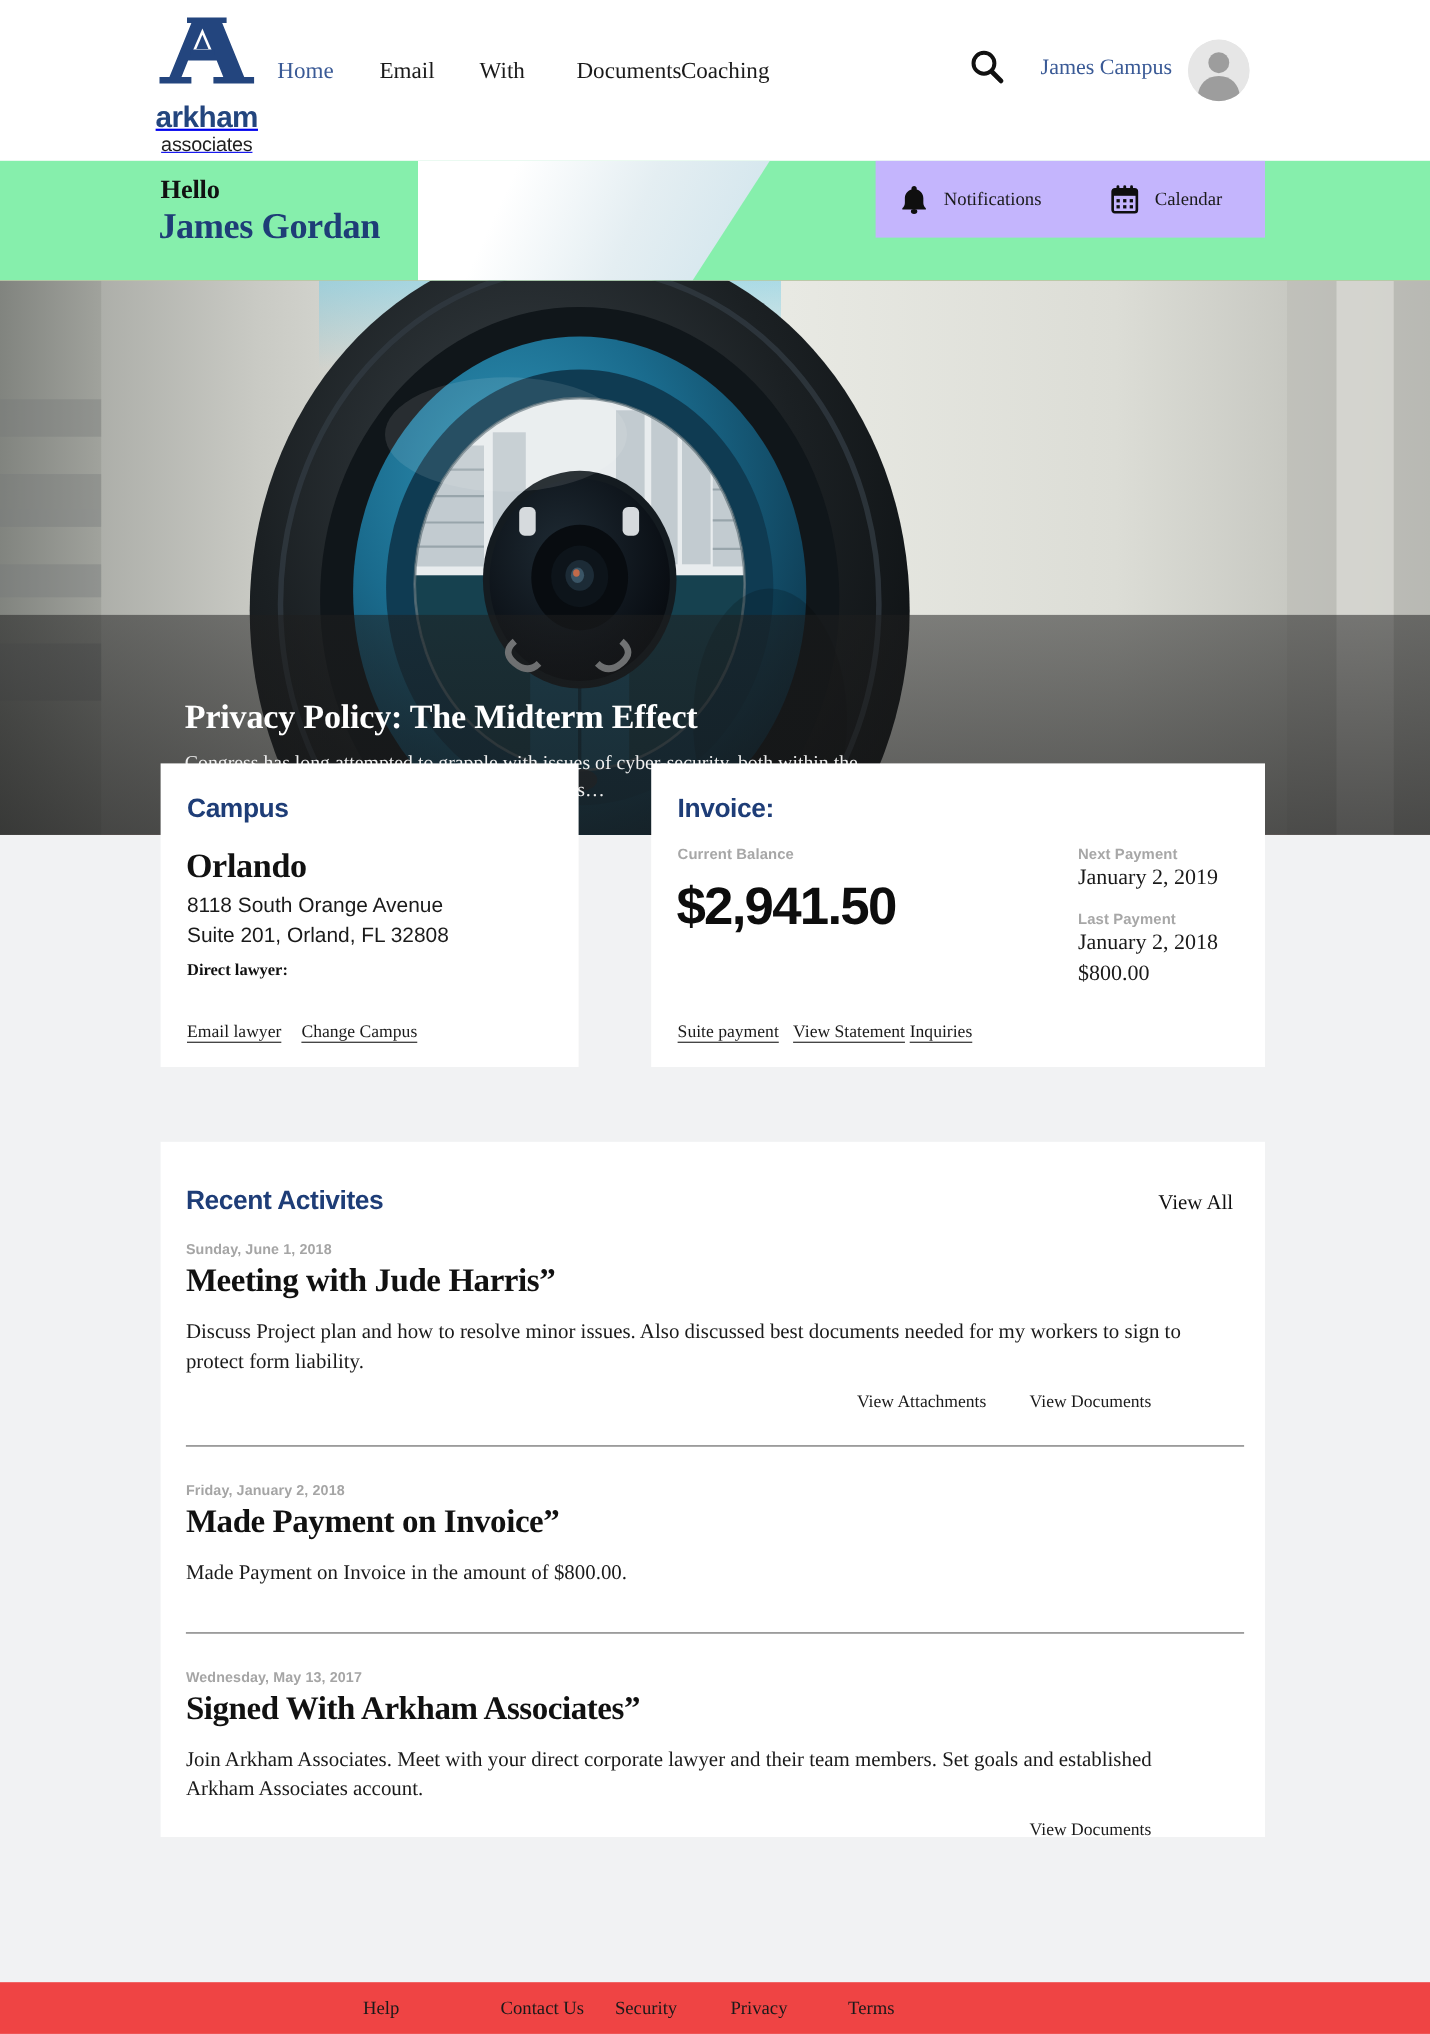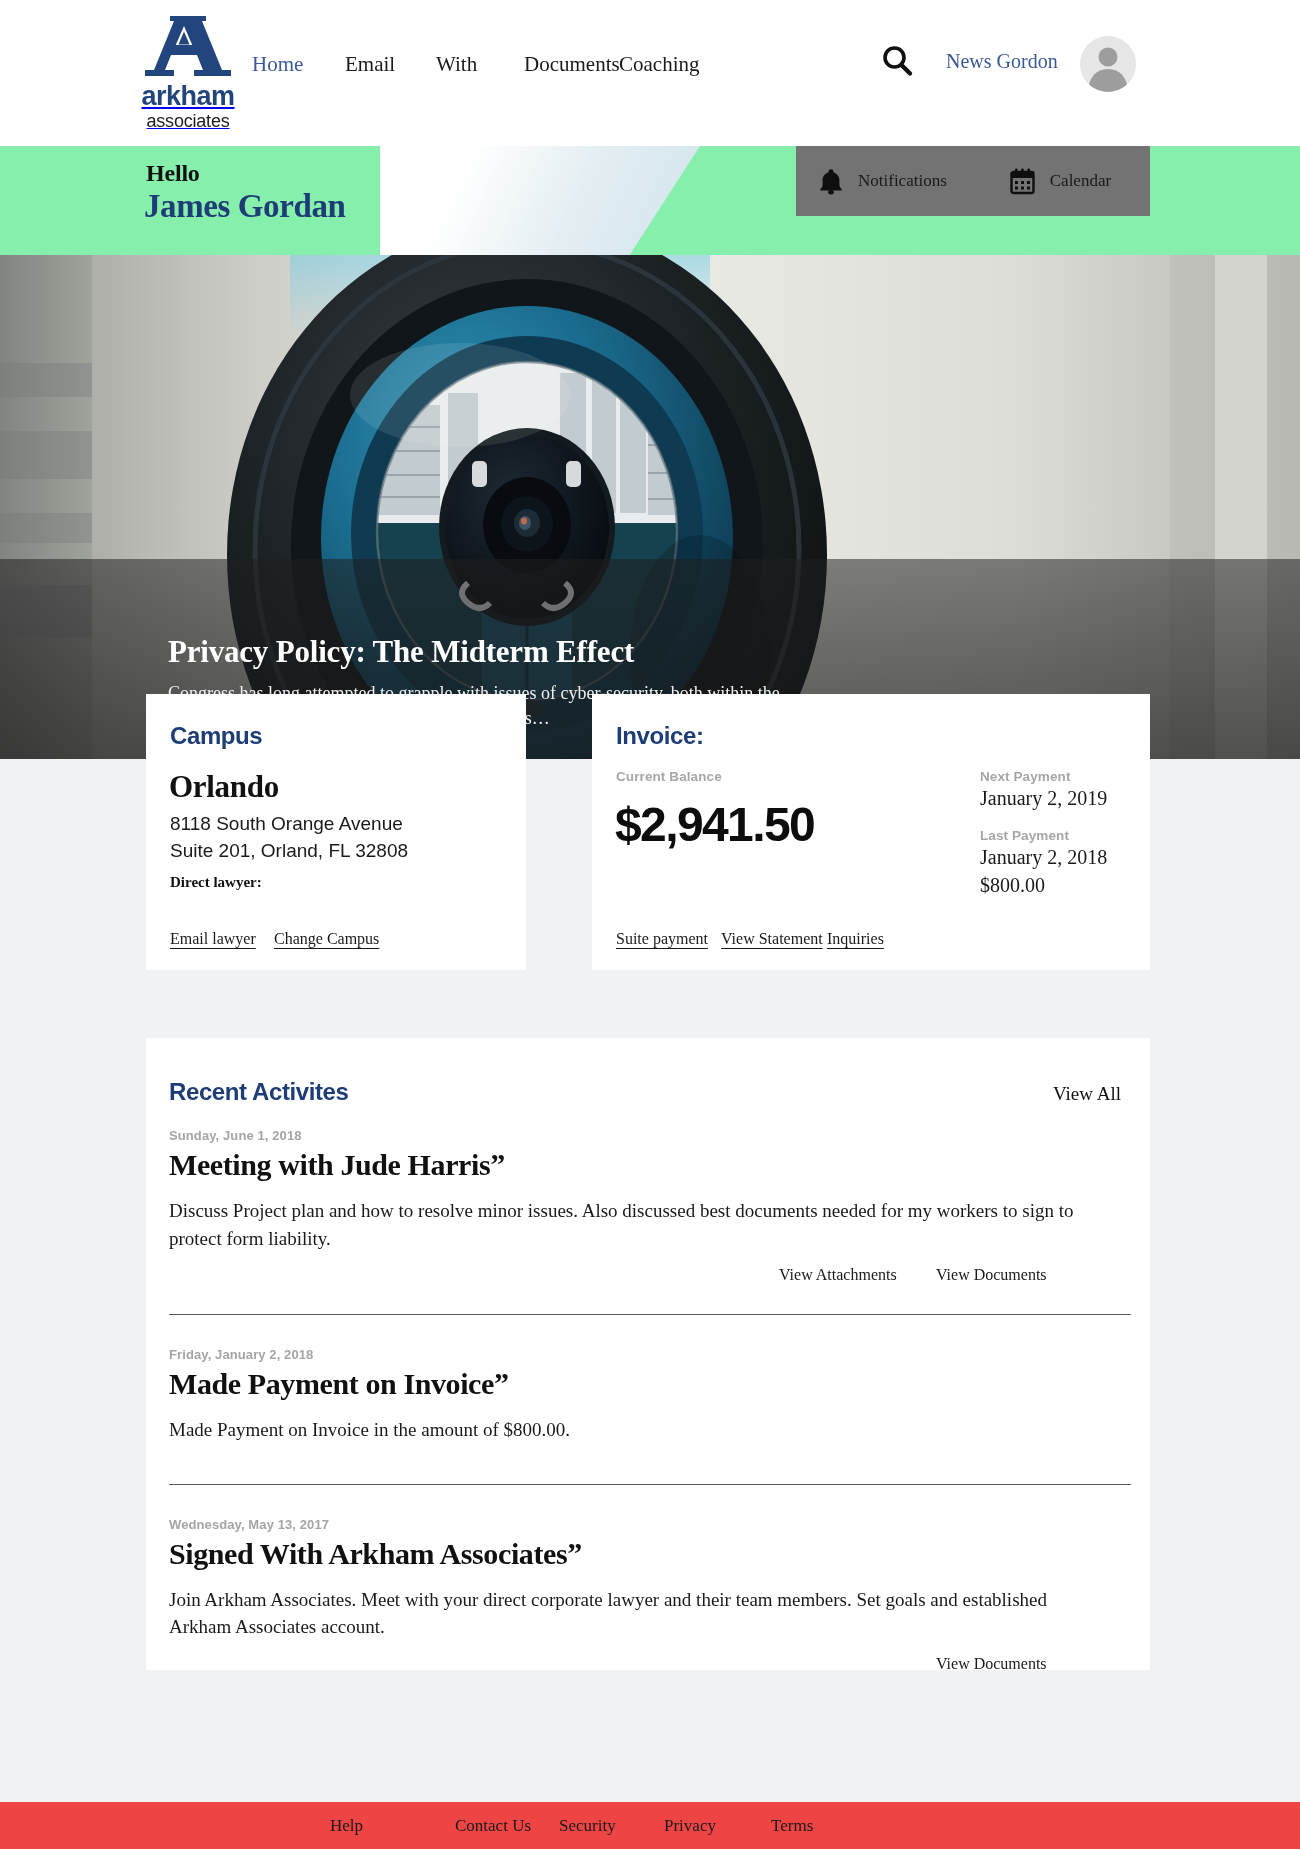--- a/index.html
+++ b/index.html
@@ -17,21 +17,21 @@
   
   .topbar {
     position: absolute; top: 0; left: 0; width: 1300px; height: 146px;
     background: #ffffff; z-index: 40;
   }
   .logo { position: absolute; left: 140px; top: 14px; width: 96px; text-align: center; }
   .logo-mark { width: 96px; height: 64px; display: block; }
   .logo-word {
     font-family: "Liberation Sans", sans-serif;
     font-weight: bold; font-size: 27px; color: #23457e;
-    letter-spacing: -0.5px; line-height: 1; margin-top: 5px;
+    letter-spacing: -0.5px; line-height: 1; margin-top: 15px;
   }
   .logo-sub {
     font-family: "Liberation Sans", sans-serif;
     font-weight: normal; font-size: 18px; color: #1d1d1d;
     line-height: 1.25; letter-spacing: -0.2px;
   }
 
   .navlinks { position: absolute; left: 252px; top: 52px; display: flex; align-items: baseline; }
   .navlink {
     font-family: "Liberation Serif", serif;
@@ -76,21 +76,21 @@
   }
   .hello-lg {
     position: absolute; left: 144px; top: 42px;
     font-family: "Liberation Serif", serif; font-weight: bold;
     font-size: 33px; color: #1e3d77; letter-spacing: -0.4px;
   }
 
   
   .quickpanel {
     position: absolute; left: 796px; top: 146px; width: 354px; height: 70px;
-    background: #737373; z-index: 35; display: flex; align-items: center;
+    background: #c4b5fd; z-index: 35; display: flex; align-items: center;
   }
   .quickitem {
     display: flex; align-items: center; gap: 14px; cursor: pointer;
     text-decoration: none;
   }
   .qi-notif { margin-left: 22px; }
   .qi-cal { margin-left: 62px; }
   .quickitem span {
     font-family: "Liberation Serif", serif; font-size: 17px; color: #1a1a1a;
     white-space: nowrap;
@@ -266,21 +266,21 @@
       <a class="navlink" href="#">Coaching</a>
     </nav>
 
     <button class="search-btn">
       <svg width="36" height="36" viewBox="0 0 36 36">
         <circle cx="15.5" cy="14.5" r="9.5" fill="none" stroke="#111" stroke-width="3.6"></circle>
         <line x1="22.5" y1="22" x2="31" y2="30.5" stroke="#111" stroke-width="4.4" stroke-linecap="round"></line>
       </svg>
     </button>
 
-    <a class="username" href="#">News Gordon</a>
+    <a class="username" href="#">James Campus</a>
 
     <div class="avatar">
       <svg width="56" height="56" viewBox="0 0 56 56">
         <circle cx="28" cy="28" r="28" fill="#e6e6e6"></circle>
         <circle cx="28" cy="21" r="9.5" fill="#9d9d9d"></circle>
         <path d="M28 33 C16 33 10 41.5 9 50 A28 28 0 0 0 47 50 C46 41.5 40 33 28 33 Z" fill="#9d9d9d"></path>
       </svg>
     </div>
   </div>
 

